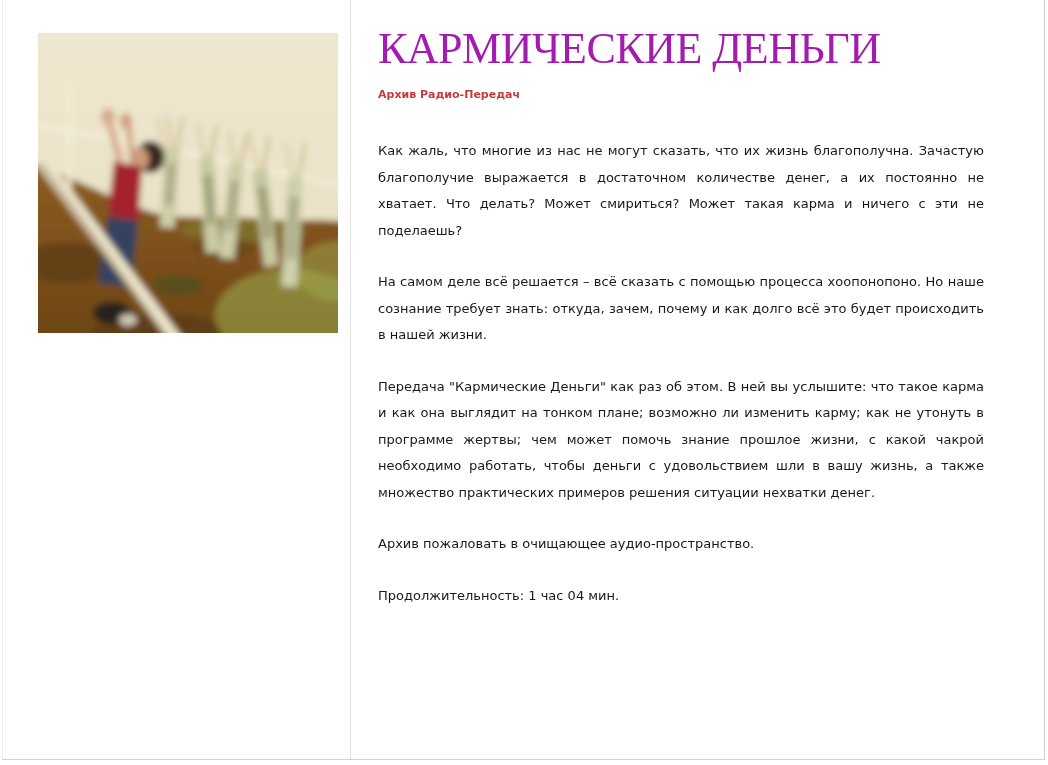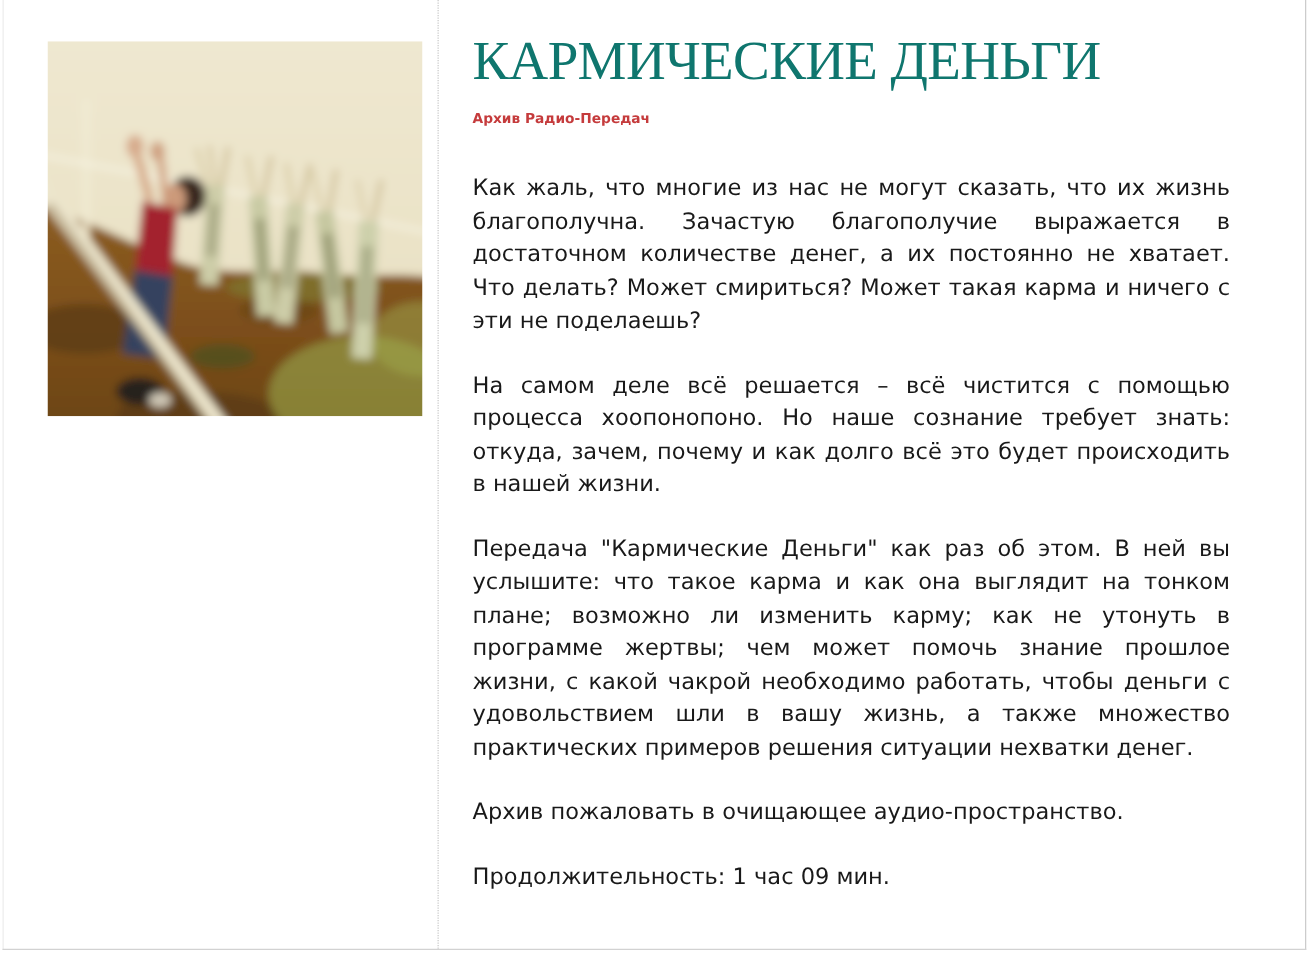--- a/index.html
+++ b/index.html
@@ -44,35 +44,35 @@
   .article {
     position: absolute; left: 378px; top: 0; width: 606px;
   }
   .article h1 {
     margin: 26px 0 0 0;
     font-family: "Liberation Serif", "DejaVu Serif", serif;
     font-weight: 400;
     font-size: 44px;
     line-height: 46px;
     letter-spacing: -0.5px;
-    color: #0f766e;
+    color: #a21caf;
     white-space: nowrap;
   }
   .archive-link {
     display: block;
     margin: 16px 0 37px 0;
     font-size: 11px;
     font-weight: bold;
     color: #c53b3c;
     text-decoration: none;
     cursor: pointer;
   }
   .article p {
     margin: 0 0 25px 0;
-    font-size: 18px;
+    font-size: 13px;
     line-height: 26.5px;
     color: #191919;
     text-align: justify;
   }
 </style>
 </head>
 <body>
 
 <div class="stage">
 
@@ -167,19 +167,19 @@
           <rect x="252" y="164" width="10" height="62" fill="#8e906b" opacity="0.5" transform="rotate(3 256 145)"></rect>
         </g>
       </g>
     </svg>
   </div>
 
   <div class="article">
     <h1>КАРМИЧЕСКИЕ ДЕНЬГИ</h1>
     <a class="archive-link" href="#">Архив Радио-Передач</a>
     <p>Как жаль, что многие из нас не могут сказать, что их жизнь благополучна. Зачастую благополучие выражается в достаточном количестве денег, а их постоянно не хватает. Что делать? Может смириться? Может такая карма и ничего с эти не поделаешь?</p>
-    <p>На самом деле всё решается – всё чистится с помощью процесса хоопонопоно. Но наше сознание требует знать: откуда, зачем, почему и как долго всё это будет происходить в нашей жизни.</p>
+    <p>На самом деле всё решается – всё сказать с помощью процесса хоопонопоно. Но наше сознание требует знать: откуда, зачем, почему и как долго всё это будет происходить в нашей жизни.</p>
     <p>Передача "Кармические Деньги" как раз об этом. В ней вы услышите: что такое карма и как она выглядит на тонком плане; возможно ли изменить карму; как не утонуть в программе жертвы; чем может помочь знание прошлое жизни, с какой чакрой необходимо работать, чтобы деньги с удовольствием шли в вашу жизнь, а также множество практических примеров решения ситуации нехватки денег.</p>
     <p>Архив пожаловать в очищающее аудио-пространство.</p>
-    <p>Продолжительность: 1 час 09 мин.</p>
+    <p>Продолжительность: 1 час 04 мин.</p>
   </div>
 
 </div>
 
 </body></html>

